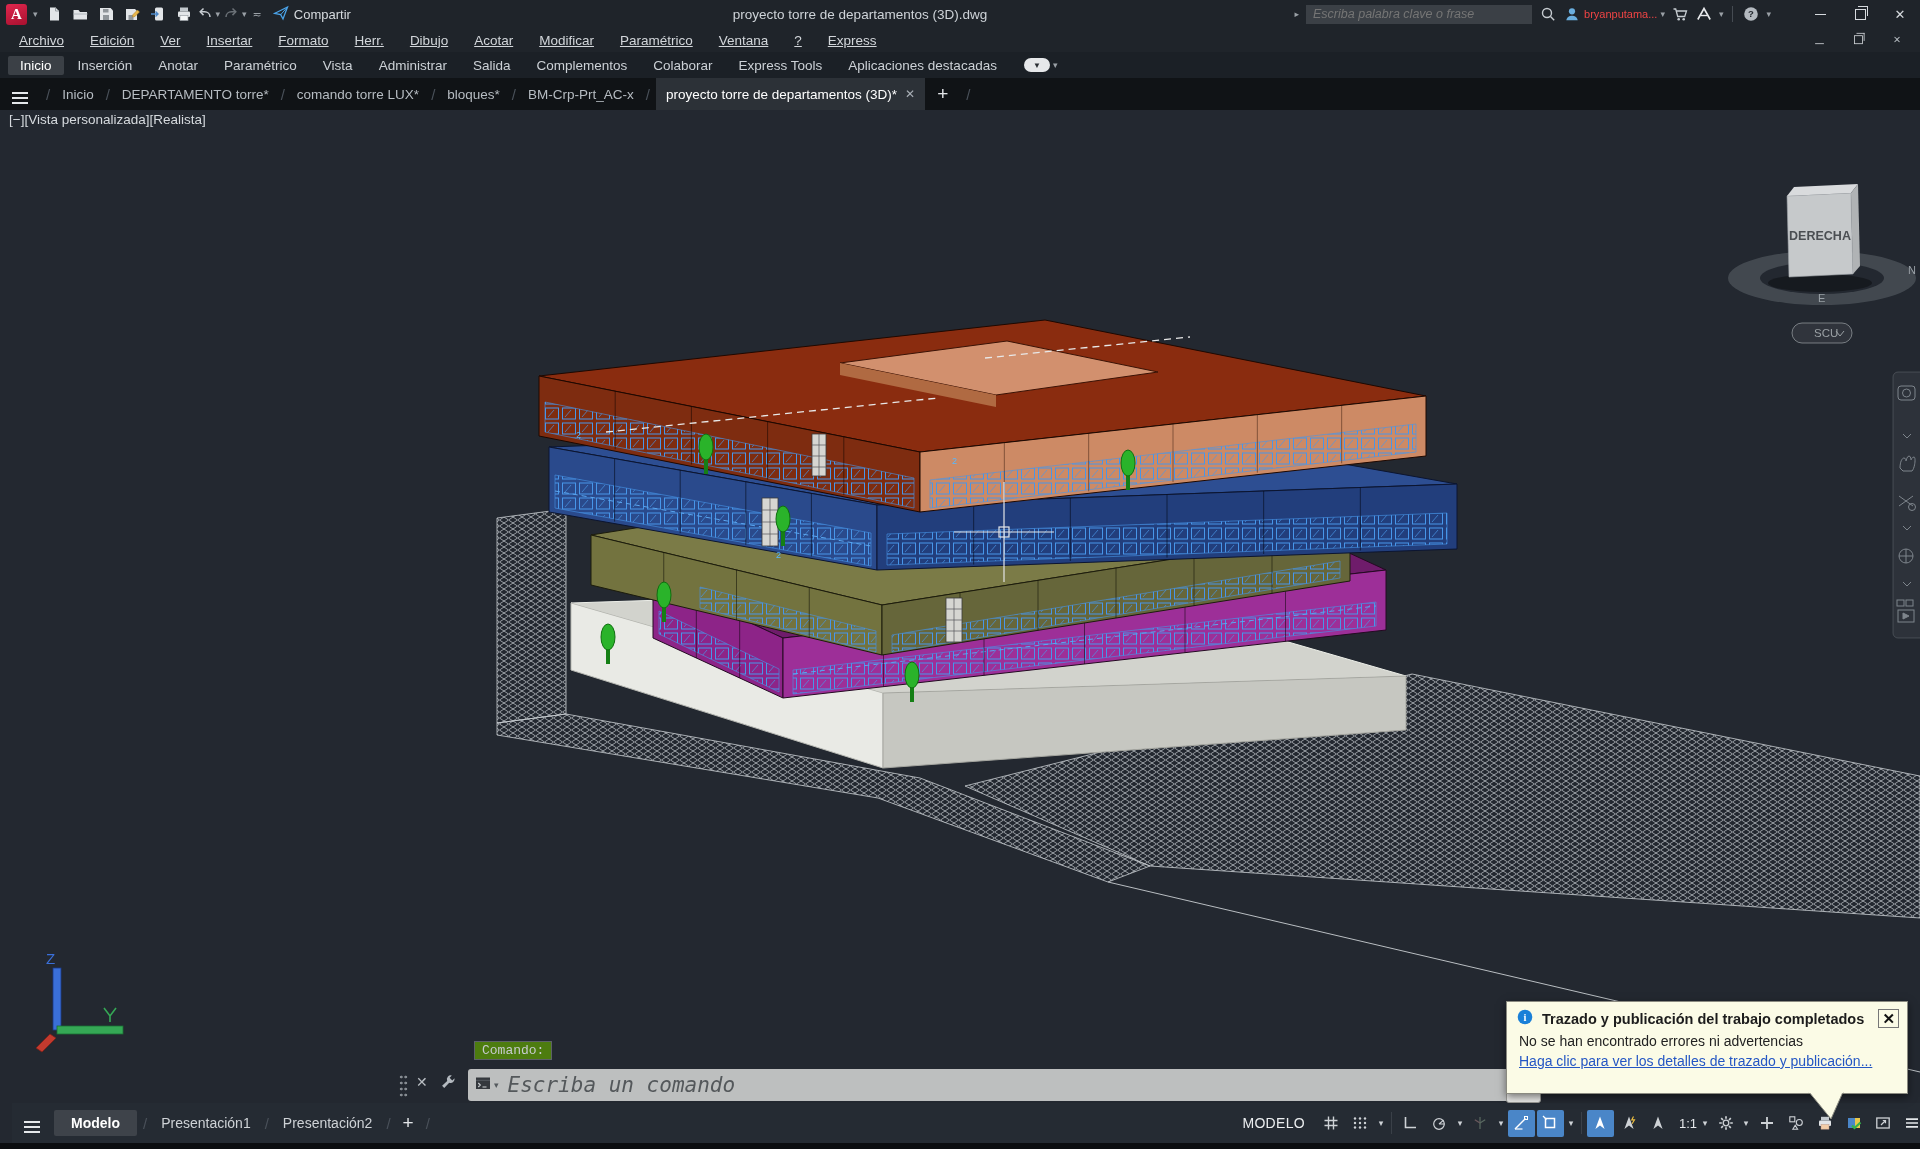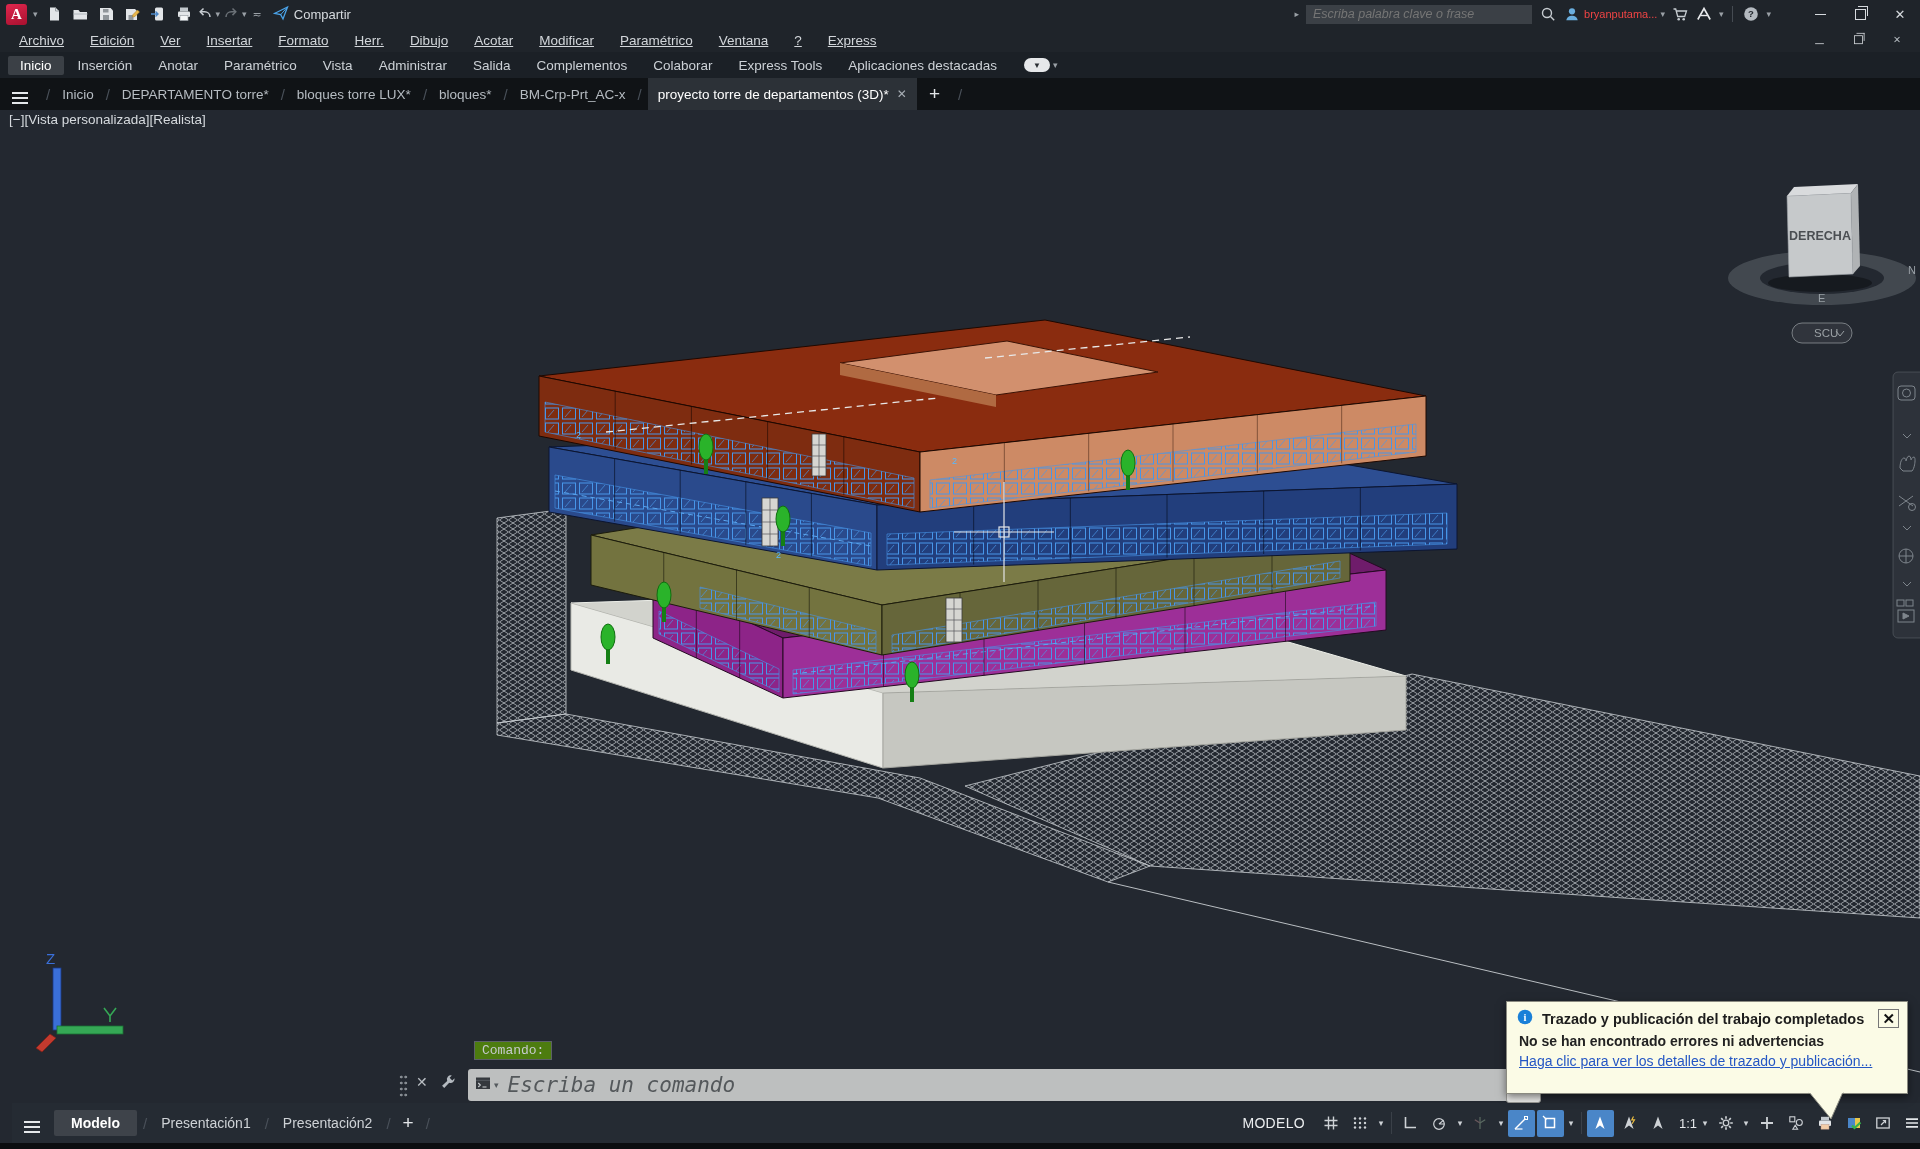--- a/index.html
+++ b/index.html
@@ -70,21 +70,21 @@
   .cmd-bar .caret{color:#555a5e;}
   .cmd-input{font-family:"DejaVu Sans Mono",monospace;font-style:italic;color:#54585b;font-size:21px;margin-left:6px;}
   .cmd-up{position:absolute;left:1506px;top:1068px;width:33px;height:33px;background:#eaeae8;border:1px solid #9a9a96;
           border-radius:3px;display:flex;align-items:center;justify-content:center;color:#8a8a86;font-size:10px;z-index:21;}
   
   .popup{position:absolute;left:1506px;top:1001px;width:400px;height:91px;background:#fbfbe6;
          border:1px solid #8a8a80;box-shadow:0 3px 8px rgba(0,0,0,.5);z-index:40;font-size:14px;color:#1c1c1c;}
   .pop-head{display:flex;align-items:center;gap:9px;padding:7px 8px 2px 10px;}
   .pop-title{font-weight:bold;font-size:14.5px;flex:1;}
   .pop-x{font-weight:bold;color:#111;font-size:15px;border:1px solid #777;padding:0 3px;line-height:17px;}
-  .pop-body{padding:3px 10px 0 12px;color:#222;font-weight:bold;}
+  .pop-body{padding:3px 10px 0 12px;color:#222;}
   .pop-link{padding:4px 10px 0 12px;}
   .pop-link span{color:#2456c4;text-decoration:underline;}
   .pop-tail{position:absolute;left:300px;top:90px;width:40px;height:28px;overflow:visible;}
   
   .statusbar{position:absolute;left:12px;top:1103px;width:1920px;height:40px;background:#252b33;
              display:flex;align-items:center;color:#ced2d6;font-size:14px;z-index:25;}
   .blackstrip{position:absolute;left:0;top:1143px;width:1920px;height:6px;background:#0b0d10;}
   .sb-burger{padding:0 14px 0 12px;}
   .ltab{padding:0 8px;white-space:nowrap;}
   .ltab.active{background:#3e434a;color:#fff;font-weight:bold;padding:5px 17px;border-radius:2px;}
@@ -160,20 +160,21 @@
         </svg></span>
     <span class="caret">▾</span>
     <span class="caret" style="font-size:11px;">≂</span>
     <div class="share">
       <span class="ic" id="ic-plane"><svg width="16" height="16" viewBox="0 0 16 16">
             <path d="M1.5 8.5L14.5 2l-4.5 12-2.3-4.3z" fill="none" stroke="#4aa3e8" stroke-width="1.3"></path>
             <path d="M7.7 9.7L14.5 2" stroke="#4aa3e8" stroke-width="1"></path>
           </svg></span>
       <span>Compartir</span>
     </div>
+    <div class="tb-title">proyecto torre de departamentos (3D).dwg</div>
     <div class="tb-right">
       <div class="searchwrap">
         <span class="caret">▸</span>
         <input class="searchbox" placeholder="Escriba palabra clave o frase" style="">
         <span class="ic" id="ic-search">
             <svg width="16" height="16" viewBox="0 0 16 16">
               <circle cx="7" cy="7" r="4.5" fill="none" stroke="#c6ccd1" stroke-width="1.4"></circle>
               <path d="M10.5 10.5L14.2 14.2" stroke="#c6ccd1" stroke-width="1.4"></path>
             </svg>
           </span>
@@ -257,21 +258,21 @@
     <span class="caret">▾</span>
   </div>
 
   <div class="filetabbar" id="filetabbar">
     <span class="ft-burger"><span class="burgerglyph"></span></span>
   <span class="slash">/</span>
       <div class="ftab"><span>Inicio</span></div>
       <span class="slash">/</span>
       <div class="ftab"><span>DEPARTAMENTO torre*</span></div>
       <span class="slash">/</span>
-      <div class="ftab"><span>bloques torre LUX*</span></div>
+      <div class="ftab"><span>comando torre LUX*</span></div>
       <span class="slash">/</span>
       <div class="ftab"><span>bloques*</span></div>
       <span class="slash">/</span>
       <div class="ftab"><span>BM-Crp-Prt_AC-x</span></div>
       <span class="slash">/</span>
       <div class="ftab active">
         <span>proyecto torre de departamentos (3D)*</span>
         <span class="x">✕</span>
       </div>
       <span class="ft-plus">+</span>

